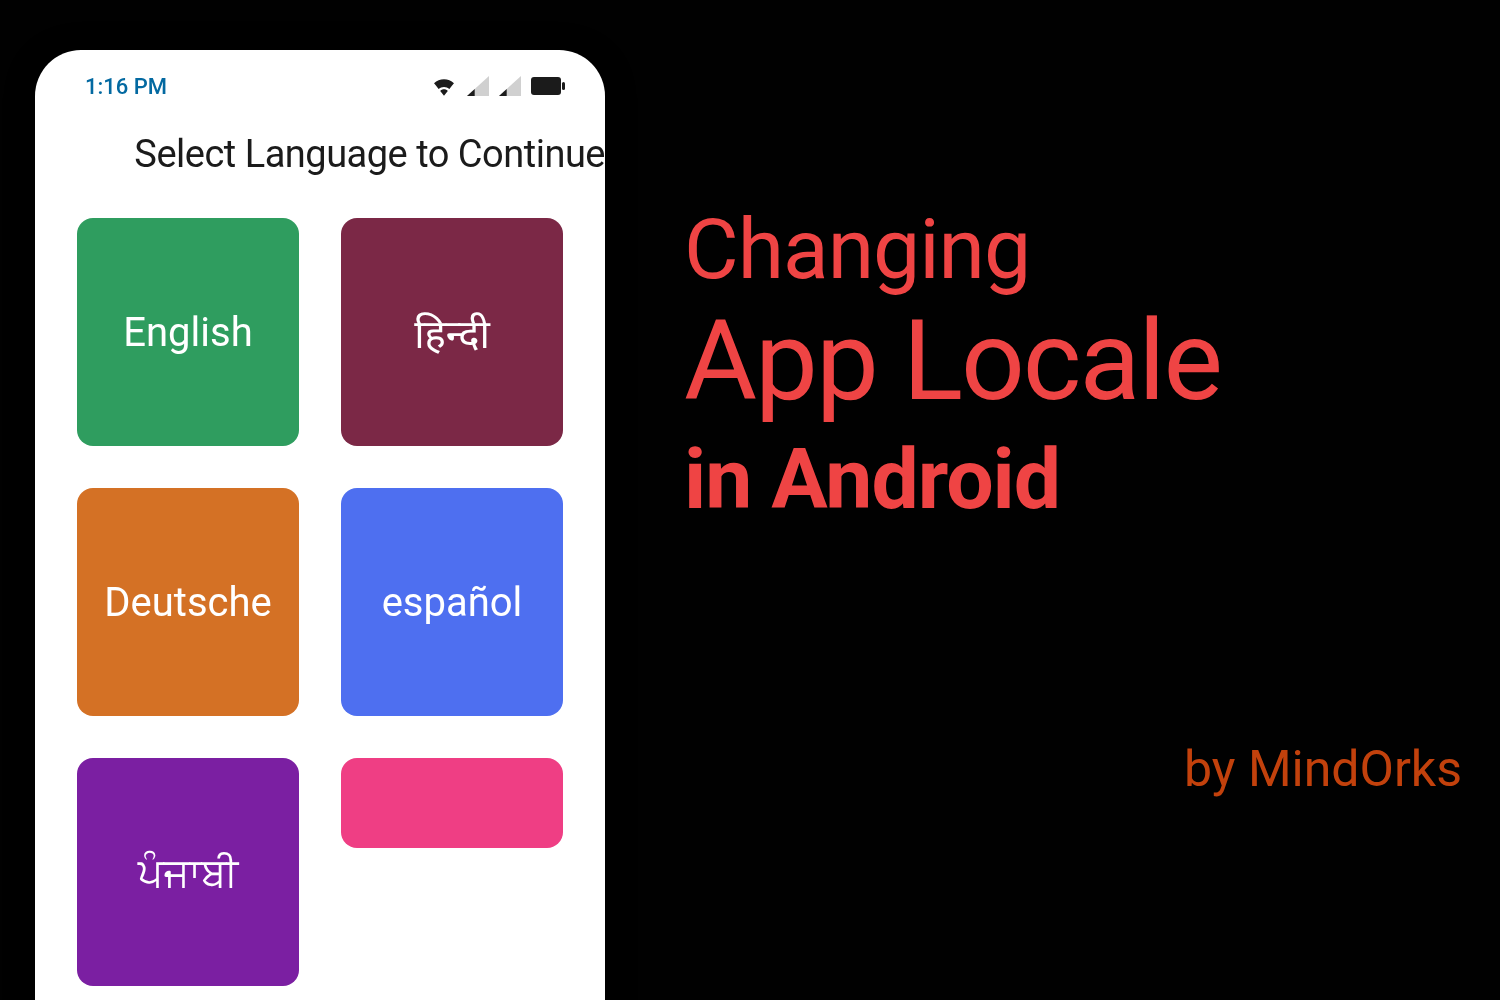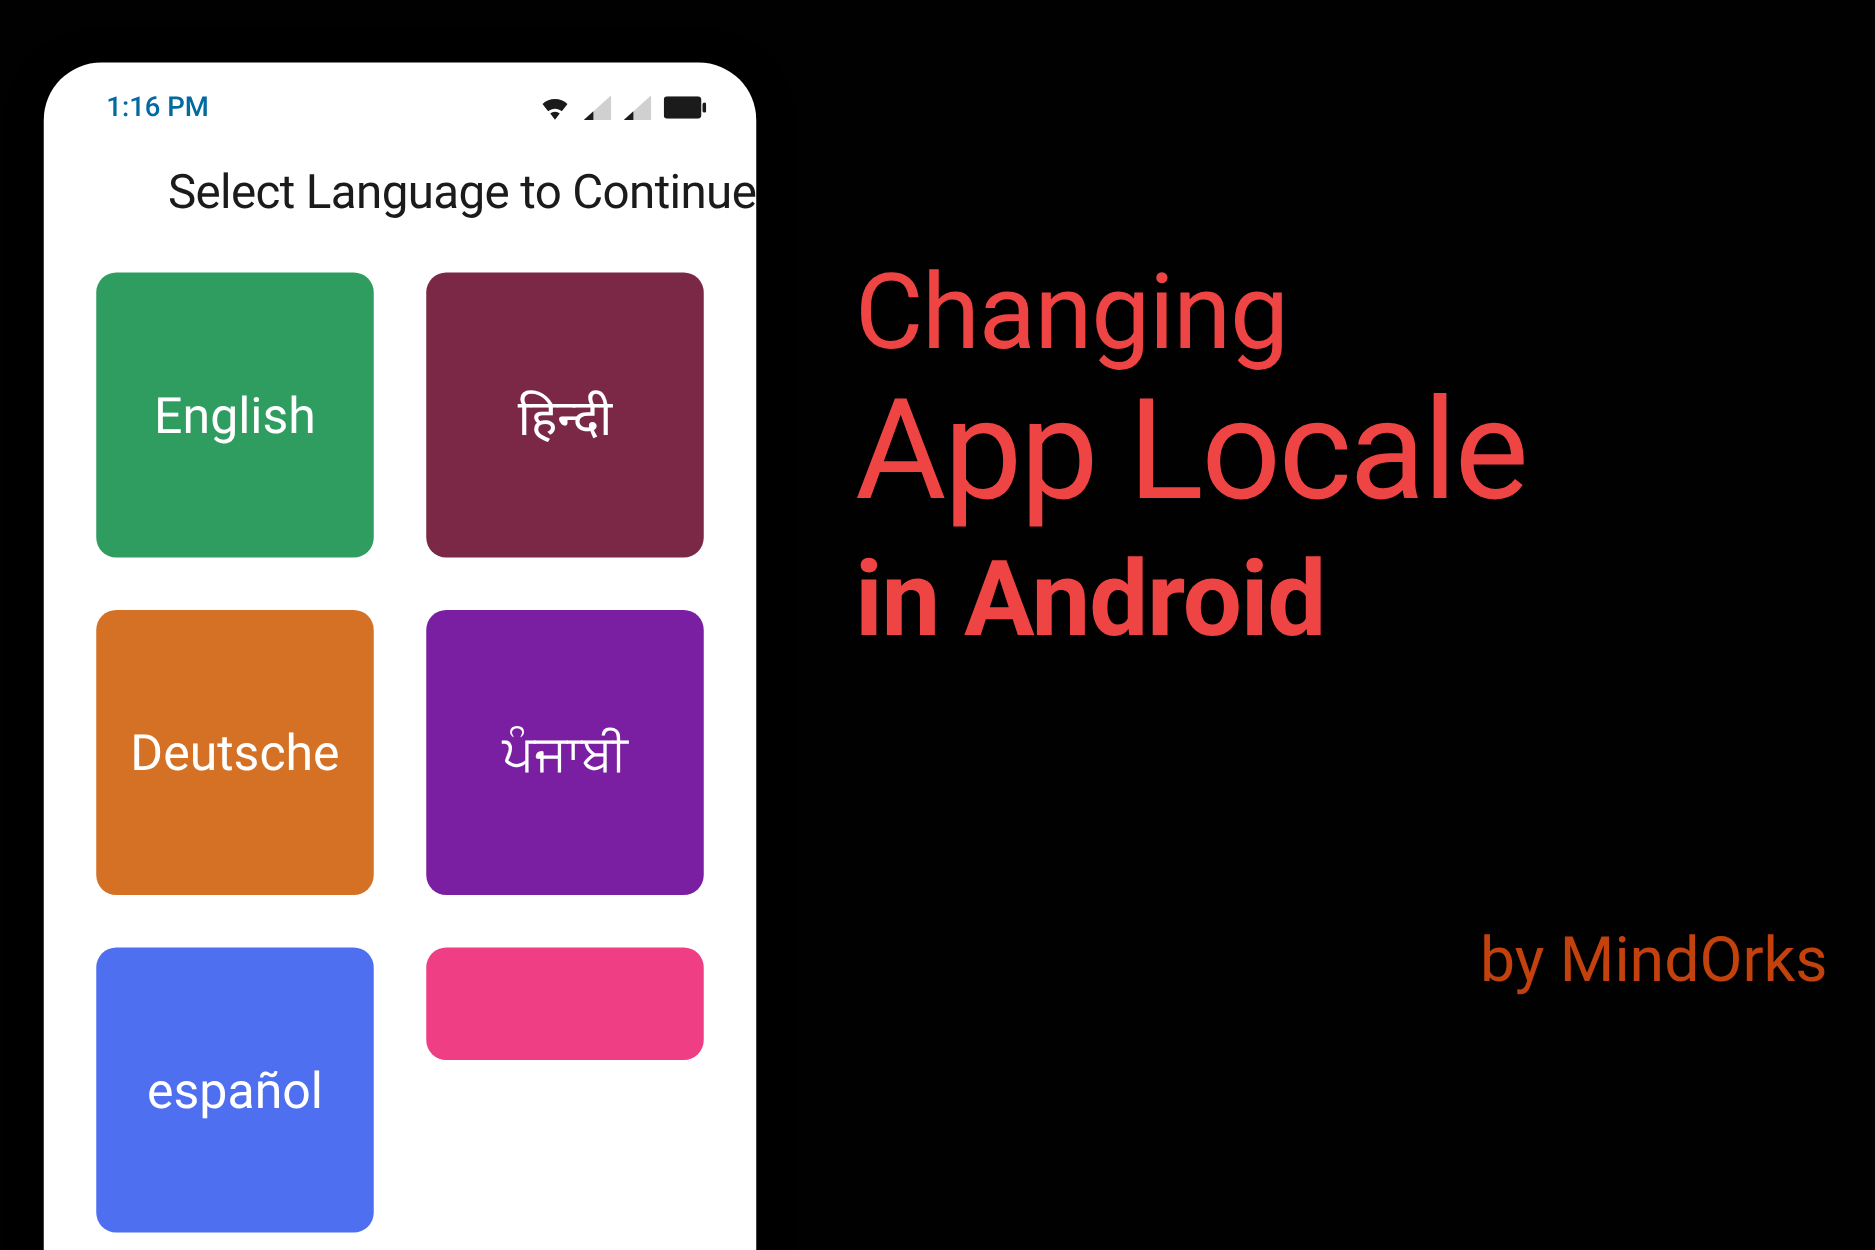--- a/index.html
+++ b/index.html
@@ -119,22 +119,22 @@
       </span>
     </div>
   </div>
 
   <div class="screen-title">Select Language to Continue</div>
 
   <div class="grid">
     <div class="lang-tile" style="background:#2f9d5f">English</div>
     <div class="lang-tile" style="background:#7b2846">हिन्दी</div>
     <div class="lang-tile" style="background:#d47125">Deutsche</div>
+    <div class="lang-tile" style="background:#4e6ff0">español</div>
     <div class="lang-tile" style="background:#7b1fa2">ਪੰਜਾਬੀ</div>
-    <div class="lang-tile" style="background:#4e6ff0">español</div>
     <div class="lang-tile tile-partial" style="background:#ef3e84"></div>
     <div class="lang-tile tile-partial" style="background:#3e4a55"></div>
   </div>
 </div>
 
 <div class="hero">
   <div class="hero-line1">Changing</div>
   <div class="hero-line2">App Locale</div>
   <div class="hero-line3">in Android</div>
 </div>

